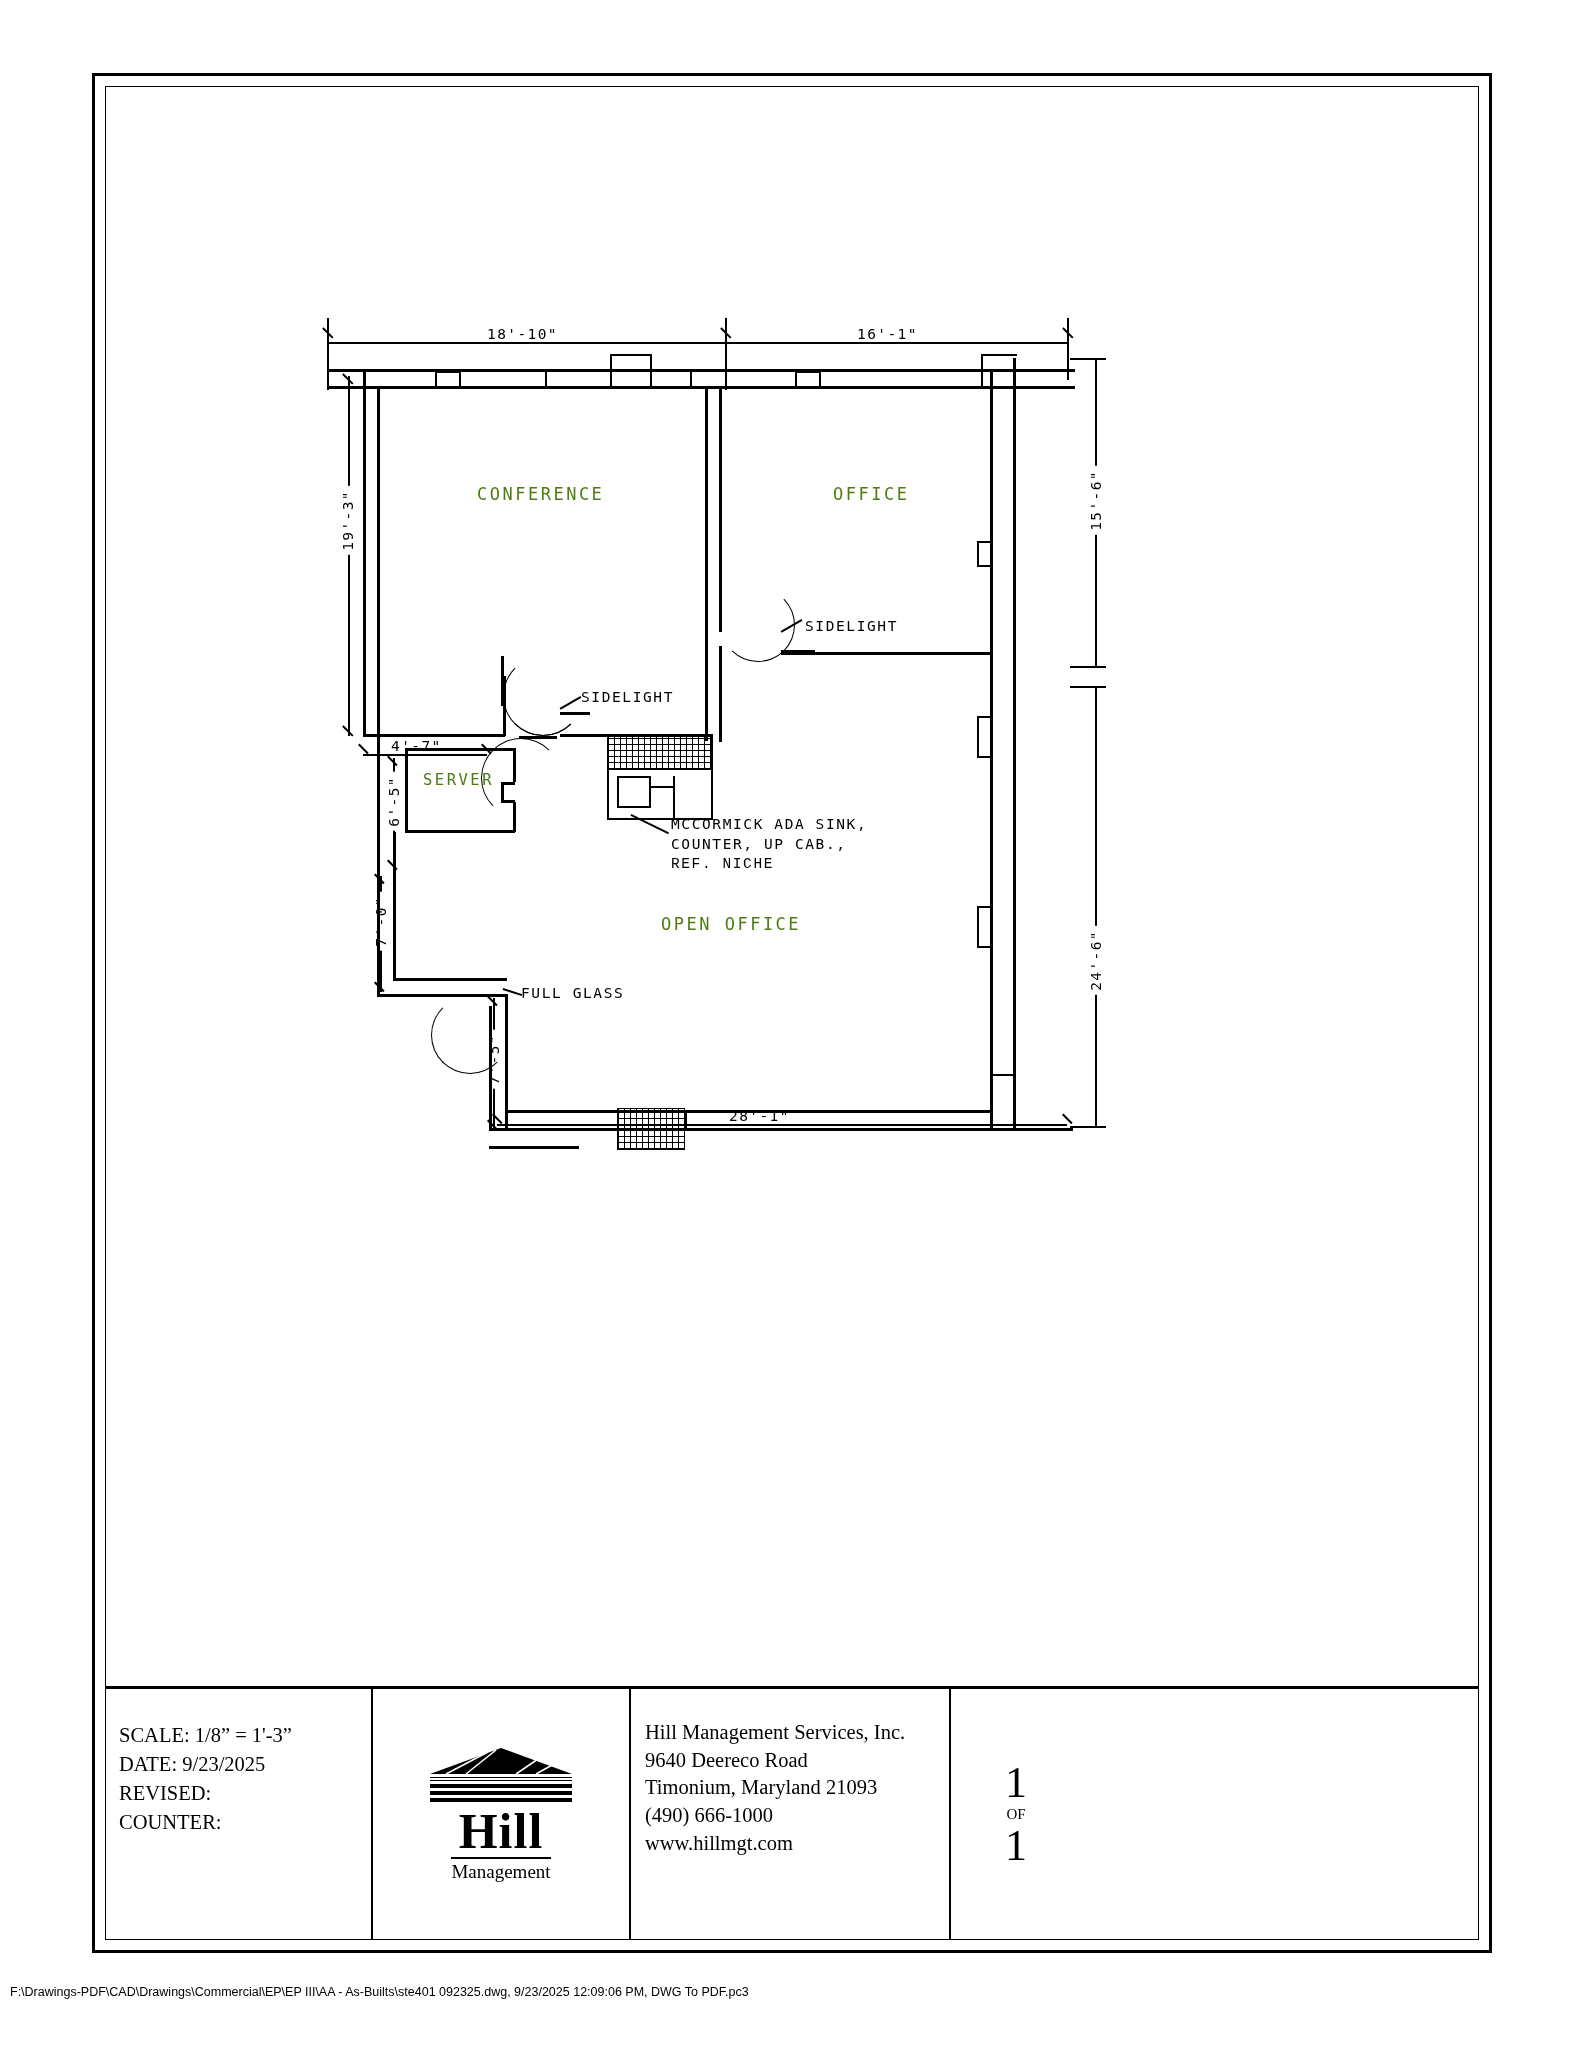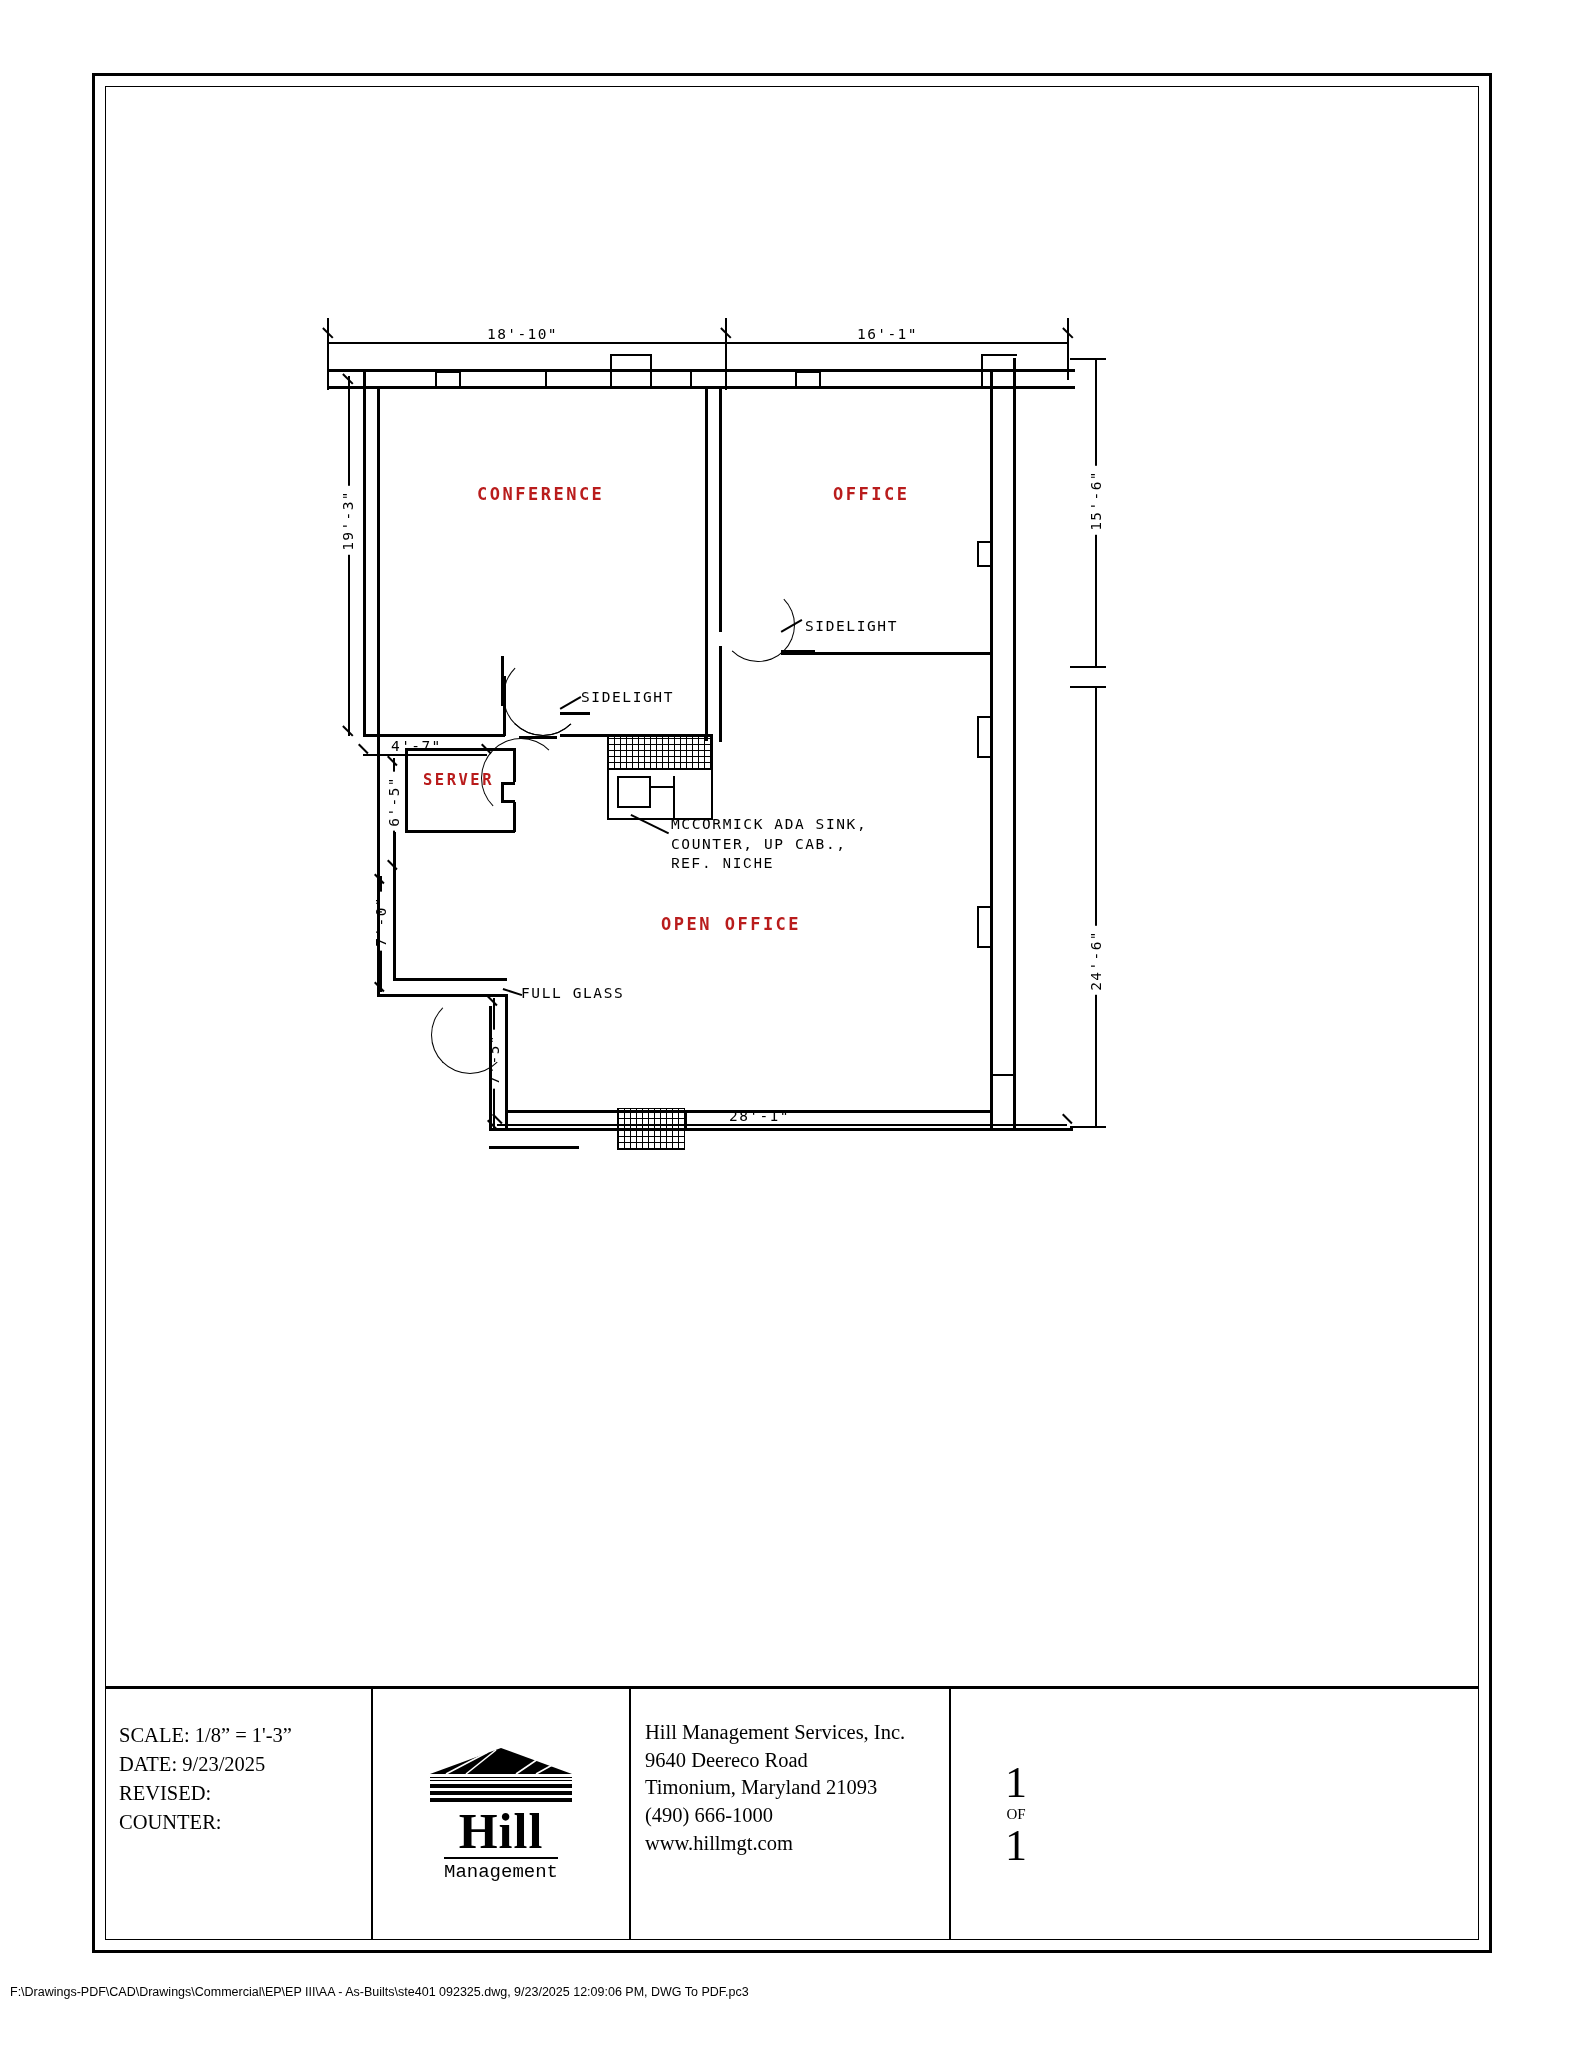--- a/index.html
+++ b/index.html
@@ -53,23 +53,22 @@
   }
   .thin {
     position: absolute;
     background: #000;
   }
   .room-label {
     position: absolute;
     font-family: "DejaVu Sans Mono", monospace;
     font-size: 17px;
     letter-spacing: 2.5px;
-    color: #b91c1c;
+    color: #4d7c0f;
     white-space: nowrap;
-    font-weight: bold;
   }
   .note {
     position: absolute;
     font-family: "DejaVu Sans Mono", monospace;
     font-size: 14.5px;
     letter-spacing: 1.6px;
     color: #000;
     white-space: nowrap;
     line-height: 1.25;
   }
@@ -185,21 +184,21 @@
   }
   .logo-hill {
     font-family: "Liberation Serif", serif;
     font-size: 50px;
     font-weight: bold;
     line-height: 0.95;
     color: #000;
     letter-spacing: 1px;
   }
   .logo-mgmt {
-    font-family: Liberation Mono, monospace;
+    font-family: Liberation Serif, serif;
     font-size: 19px;
     color: #000;
     border-top: 2px solid #000;
     padding-top: 2px;
     display: inline-block;
     margin-top: 1px;
   }
   .footpath {
     position: absolute;
     left: 10px;

